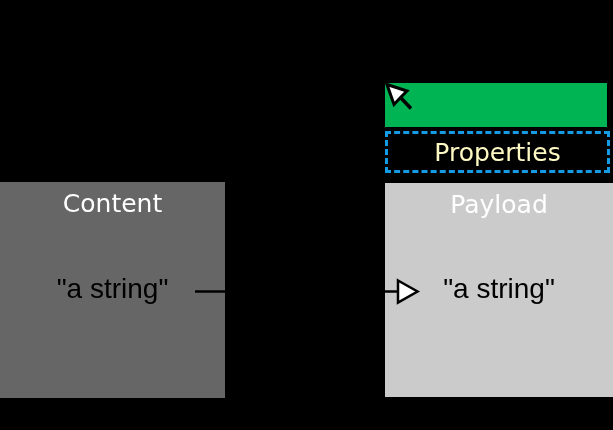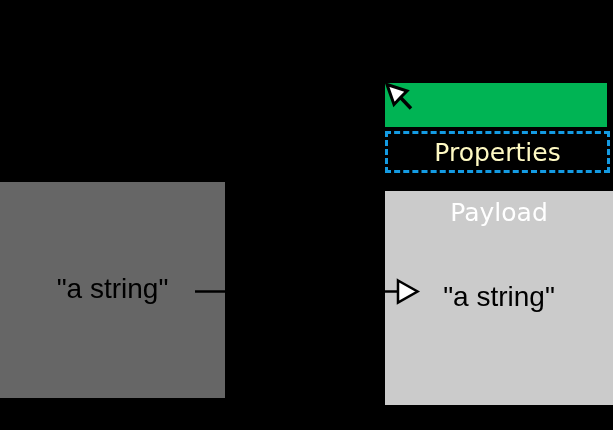--- a/index.html
+++ b/index.html
@@ -3,21 +3,21 @@
 <meta charset="utf-8">
 <style>
   html,body { margin:0; padding:0; background:#000; }
   .canvas {
     position:relative; width:613px; height:430px;
     background:#000000; overflow:hidden;
     font-family:"DejaVu Sans", sans-serif;
   }
   .box { position:absolute; }
   .content-box  { left:0px;   top:182px; width:225px; height:216px; background:#666666; }
-  .payload-box  { left:385px; top:183px; width:228px; height:214px; background:#cbcbcb;margin-top:8px; }
+  .payload-box  { left:385px; top:183px; width:228px; height:214px; background:#cbcbcb; }
   .green-bar    { position:absolute; left:385px; top:83px; width:222px; height:44px; background:#00b454; }
   .properties-box {
     position:absolute; left:385px; top:131px; width:225px; height:42px;
     border:3px dashed #149be3; box-sizing:border-box;
     display:flex; align-items:center; justify-content:center;
     color:#fef9c3; font-size:25px;
   }
   .box-title {
     position:absolute; left:0; right:0; top:8px; text-align:center;
     color:#ffffff; font-size:25px; line-height:28px;
@@ -33,20 +33,21 @@
     position:absolute; left:0; top:0; width:613px; height:430px;
     pointer-events:none;
   }
 </style>
 </head>
 <body>
 
 <div class="canvas">
 
   <div class="box content-box">
+    <div class="box-title">Content</div>
     <div class="box-value">"a string"</div>
   </div>
 
   <div class="green-bar"></div>
 
   <div class="properties-box">
     <span>Properties</span>
   </div>
 
   <div class="box payload-box">

